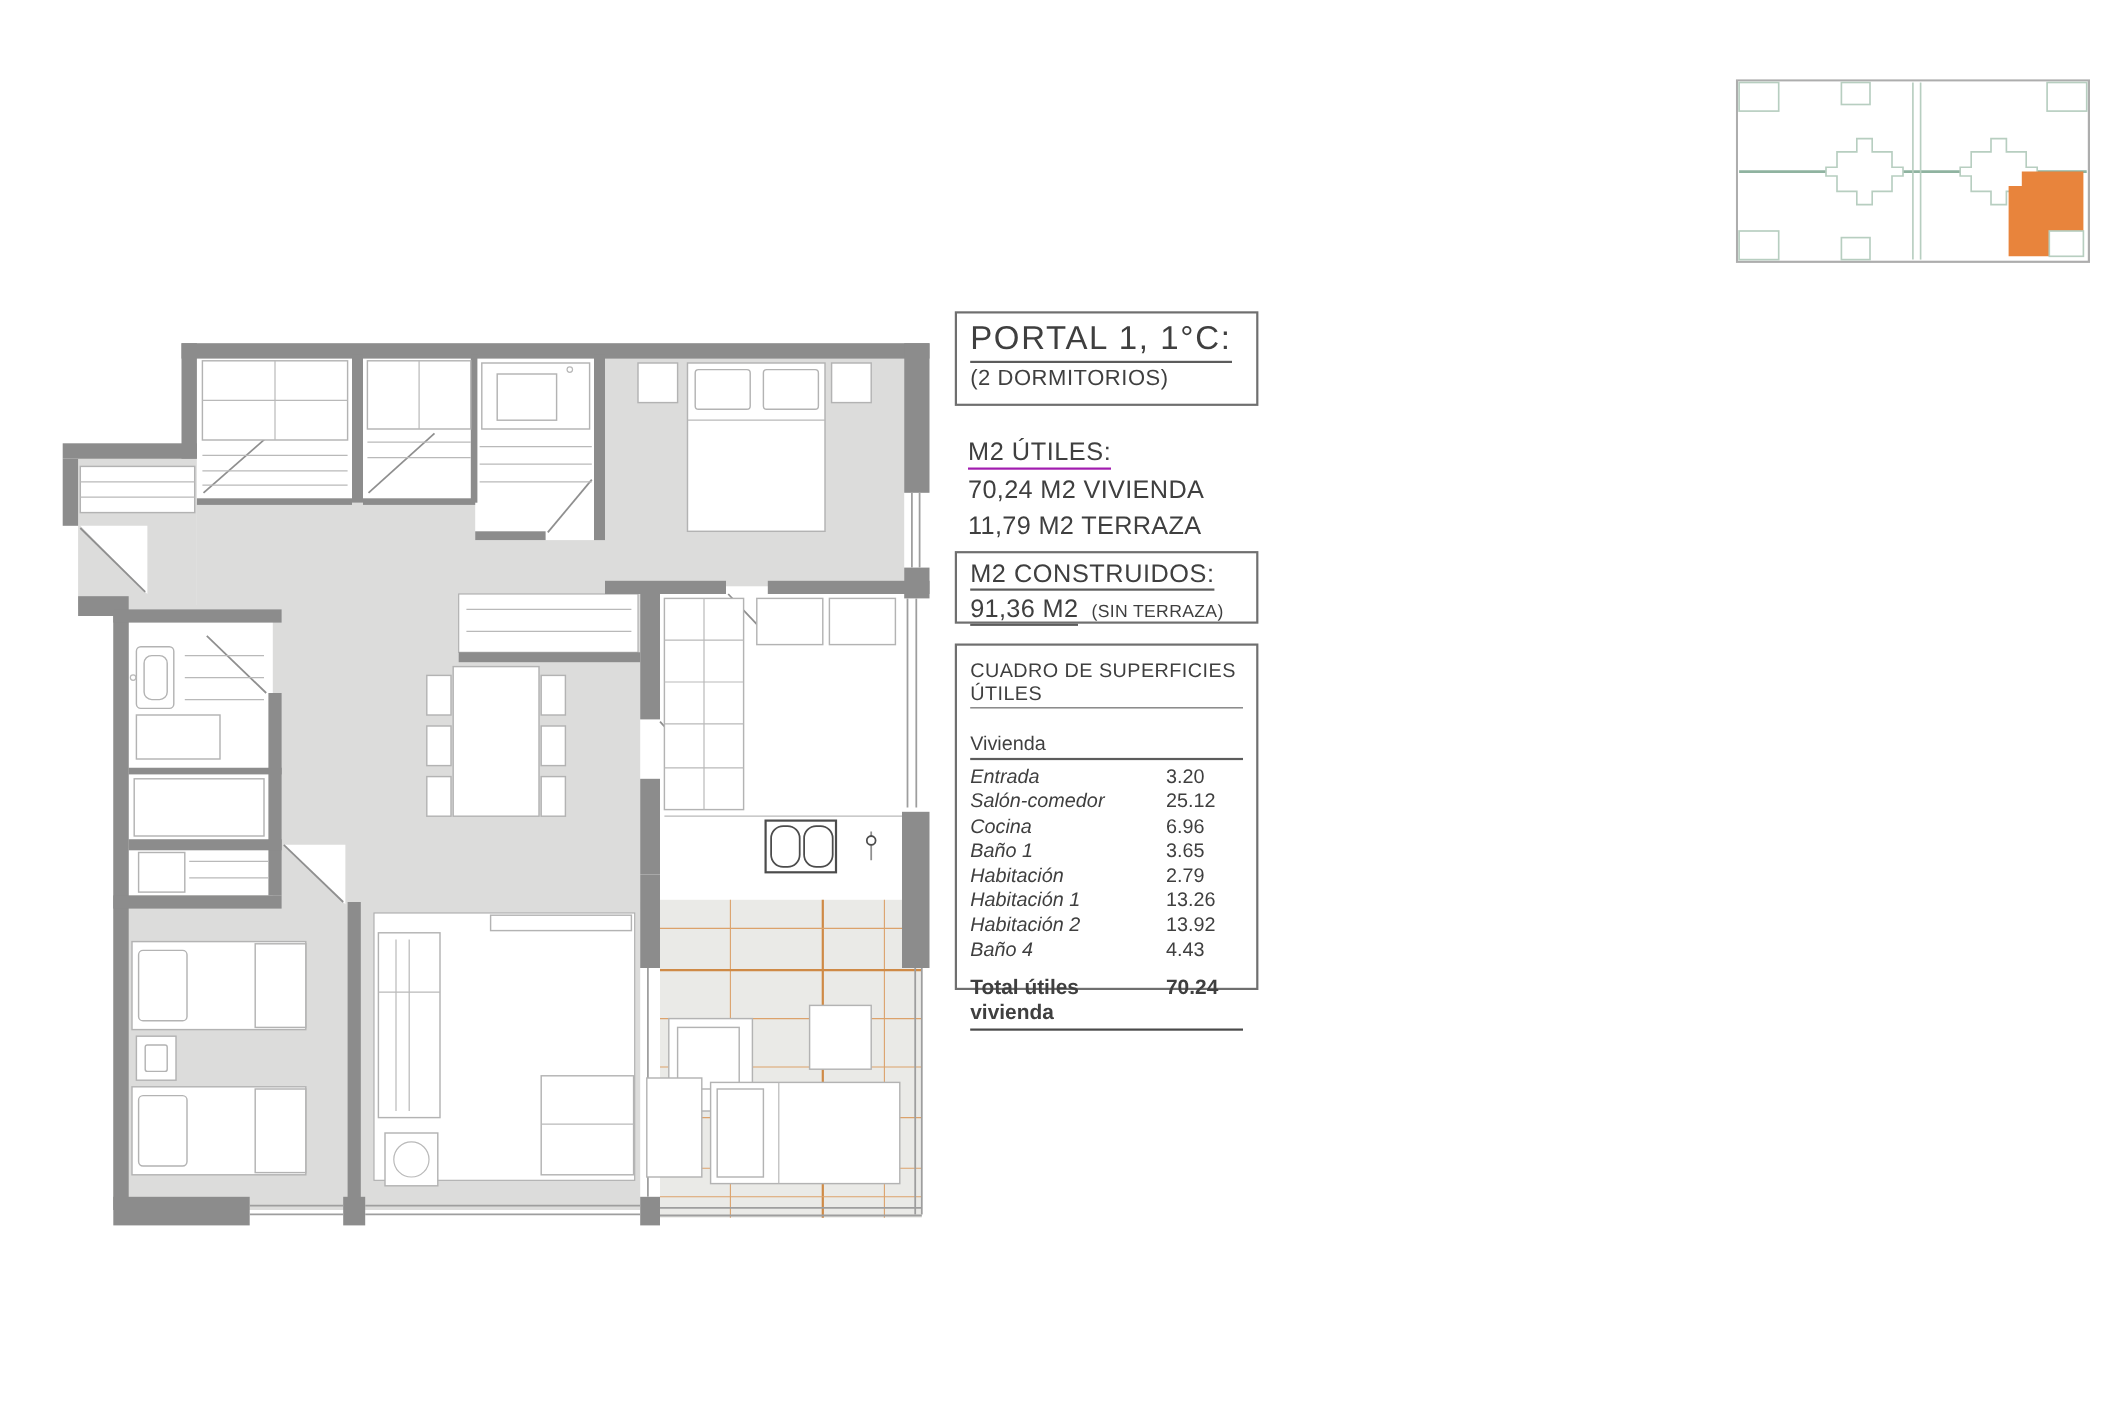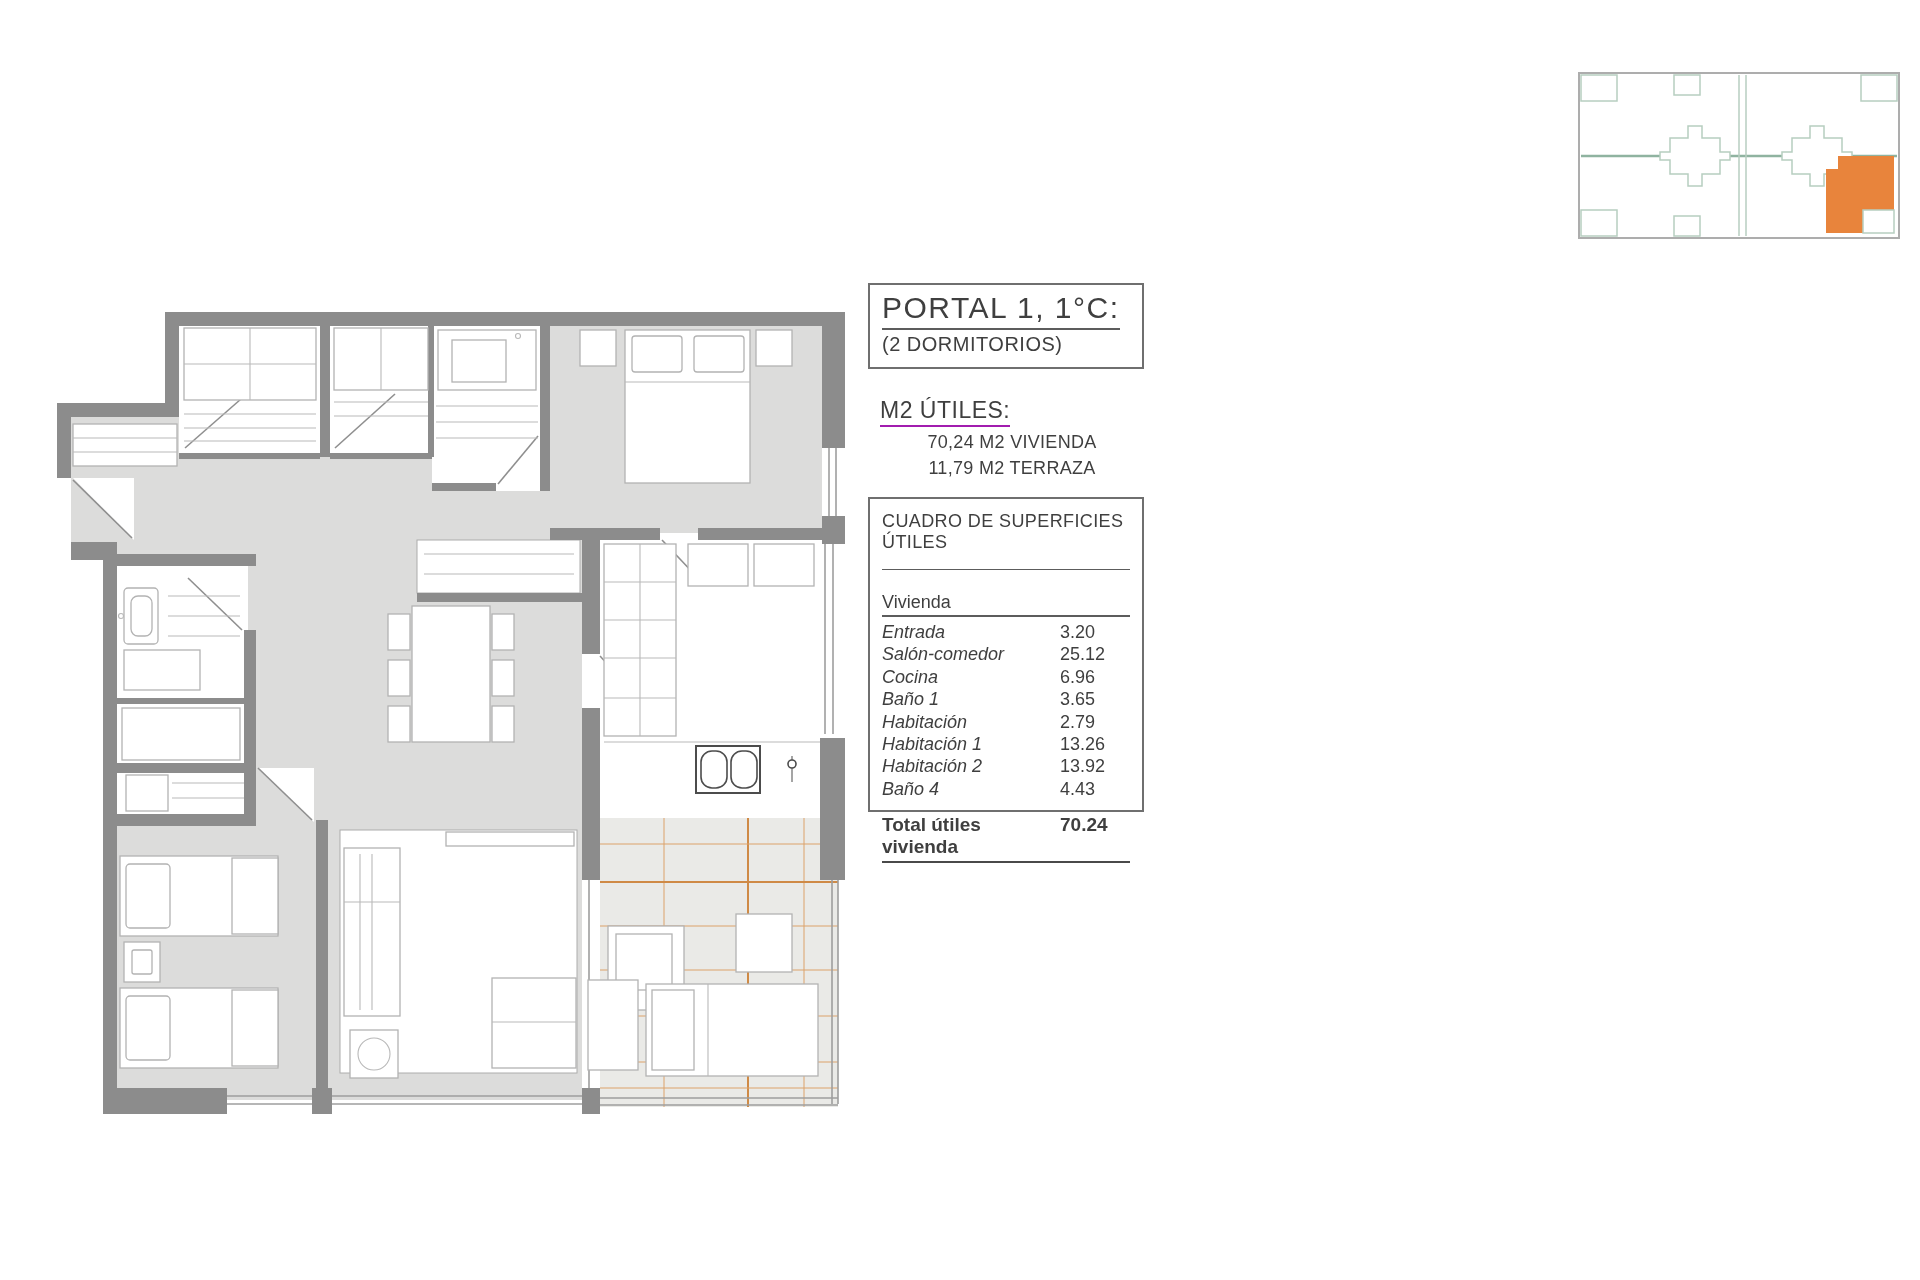--- a/index.html
+++ b/index.html
@@ -24,31 +24,31 @@
   .info-col{position:absolute;left:868px;top:283px;width:276px;}
   .box{border:2px solid #6F6F6F;background:#fff;}
   .title-box{padding:6px 12px 8px 12px;height:86px;}
   .title-box h1{font-size:30px;font-weight:400;letter-spacing:1.5px;
     display:inline-block;border-bottom:2px solid #5c5c5c;padding-bottom:3px;white-space:nowrap;}
   .title-box .sub{font-size:20px;letter-spacing:0.5px;margin-top:3px;}
 
   .utiles{margin-top:28px;padding-left:12px;}
   .utiles .hd{font-size:23px;display:inline-block;border-bottom:2px solid #a21caf;
     padding-bottom:1px;letter-spacing:0.5px;text-align:center;}
-  .utiles .ln{font-size:18px;margin-top:5px;letter-spacing:0.3px;text-align:center;}
+  .utiles .ln{font-size:23px;margin-top:5px;letter-spacing:0.3px;}
 
   .constr-box{margin-top:10px;padding:5px 12px 8px 12px;height:66px;}
   .constr-box .hd{font-size:23px;display:inline-block;border-bottom:2px solid #5c5c5c;letter-spacing:0.5px;}
   .constr-box .row2{margin-top:3px;display:flex;align-items:baseline;}
   .constr-box .val{font-size:23px;display:inline-block;border-bottom:2px solid #5c5c5c;letter-spacing:0.3px;}
   .constr-box .note{font-size:16px;margin-left:12px;letter-spacing:0.3px;}
 
   .table-box{margin-top:18px;height:315px;padding:12px 12px 0 12px;}
   .table-box .hd{font-size:18px;display:inline-block;border-bottom:1.5px solid #5c5c5c;
-    padding-bottom:16px;letter-spacing:0.4px;}
+    padding-bottom:2px;letter-spacing:0.4px;}
   .group-lbl{font-size:18px;margin-top:22px;border-bottom:2px solid #5c5c5c;padding-bottom:2px;}
   .srows{margin-top:4px;}
   .srow{display:flex;font-size:18px;line-height:22.4px;}
   .srow .lbl{flex:1;font-style:italic;}
   .srow .val{width:70px;text-align:left;}
   .trow{display:flex;font-size:19px;font-weight:bold;margin-top:14px;
     border-bottom:2px solid #4a4a4a;padding-bottom:3px;}
   .trow .lbl{flex:1;}
   .trow .val{width:70px;}
 
@@ -287,20 +287,27 @@
       <h1>PORTAL 1, 1°C:</h1>
       <div class="sub">(2 DORMITORIOS)</div>
     </div>
 
     <div class="utiles">
       <div class="hd">M2 ÚTILES:</div>
       <div class="ln">70,24 M2 VIVIENDA</div>
       <div class="ln">11,79 M2 TERRAZA</div>
     </div>
 
+    <div class="box constr-box">
+      <div class="hd">M2 CONSTRUIDOS:</div>
+      <div class="row2">
+        <span class="val">91,36 M2</span>
+        <span class="note">(SIN TERRAZA)</span>
+      </div>
+    </div>
 
     <div class="box table-box">
       <div class="hd">CUADRO DE SUPERFICIES ÚTILES</div>
       <div class="group-lbl">Vivienda</div>
       <div class="srows">
         <div class="srow">
           <span class="lbl">Entrada</span>
           <span class="val">3.20</span>
         </div>
         <div class="srow">

